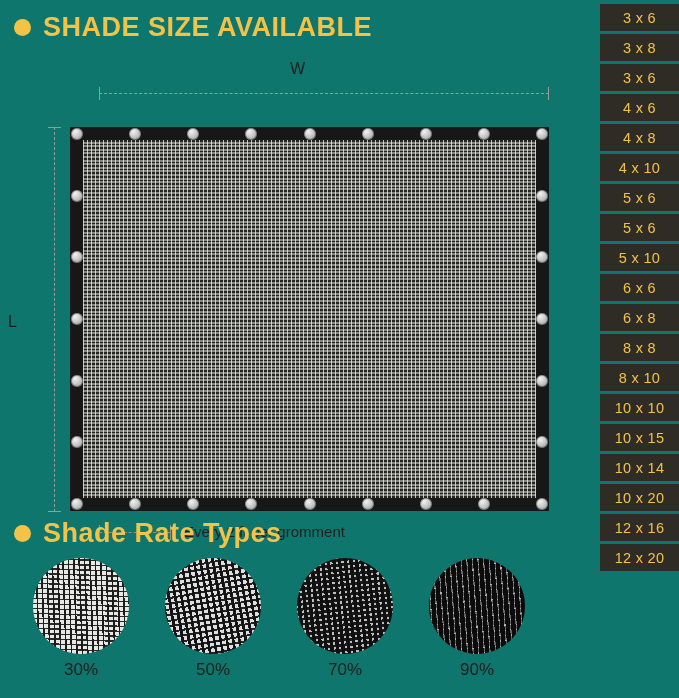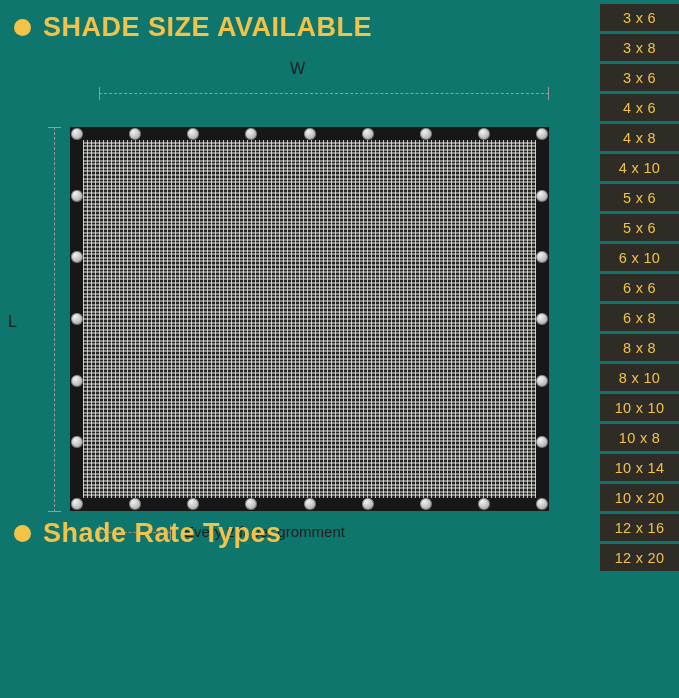--- a/index.html
+++ b/index.html
@@ -349,38 +349,56 @@
         <span id="spacing-text">Every 2 ft per gromment</span>
       </div>
 
     </div>
 
     <div id="heading-shade-rate" class="section-heading">
       <span class="bullet-dot"></span>
       <span class="heading-text">Shade Rate Types</span>
     </div>
 
+    <div id="swatches">
+        <div class="swatch-item" style="left: 12px; top: 0px;">
+          <div class="swatch-circle sw30"></div>
+          <div class="swatch-label">30%</div>
+        </div>
+        <div class="swatch-item" style="left: 144px; top: 0px;">
+          <div class="swatch-circle sw50"></div>
+          <div class="swatch-label">50%</div>
+        </div>
+        <div class="swatch-item" style="left: 276px; top: 0px;">
+          <div class="swatch-circle sw70"></div>
+          <div class="swatch-label">70%</div>
+        </div>
+        <div class="swatch-item" style="left: 408px; top: 0px;">
+          <div class="swatch-circle sw90"></div>
+          <div class="swatch-label">90%</div>
+        </div>
+      </div>
 
   </div>
 
   <div id="size-list">
       <div class="size-chip">3 x 6</div>
       <div class="size-chip">3 x 8</div>
       <div class="size-chip">3 x 6</div>
       <div class="size-chip">4 x 6</div>
       <div class="size-chip">4 x 8</div>
       <div class="size-chip">4 x 10</div>
       <div class="size-chip">5 x 6</div>
       <div class="size-chip">5 x 6</div>
-      <div class="size-chip">6 x 10</div>
+      <div class="size-chip">5 x 10</div>
       <div class="size-chip">6 x 6</div>
       <div class="size-chip">6 x 8</div>
       <div class="size-chip">8 x 8</div>
       <div class="size-chip">8 x 10</div>
       <div class="size-chip">10 x 10</div>
-      <div class="size-chip">10 x 8</div>
+      <div class="size-chip">10 x 15</div>
       <div class="size-chip">10 x 14</div>
       <div class="size-chip">10 x 20</div>
       <div class="size-chip">12 x 16</div>
       <div class="size-chip">12 x 20</div>
     </div>
 
 </div>
 
 </body></html>

